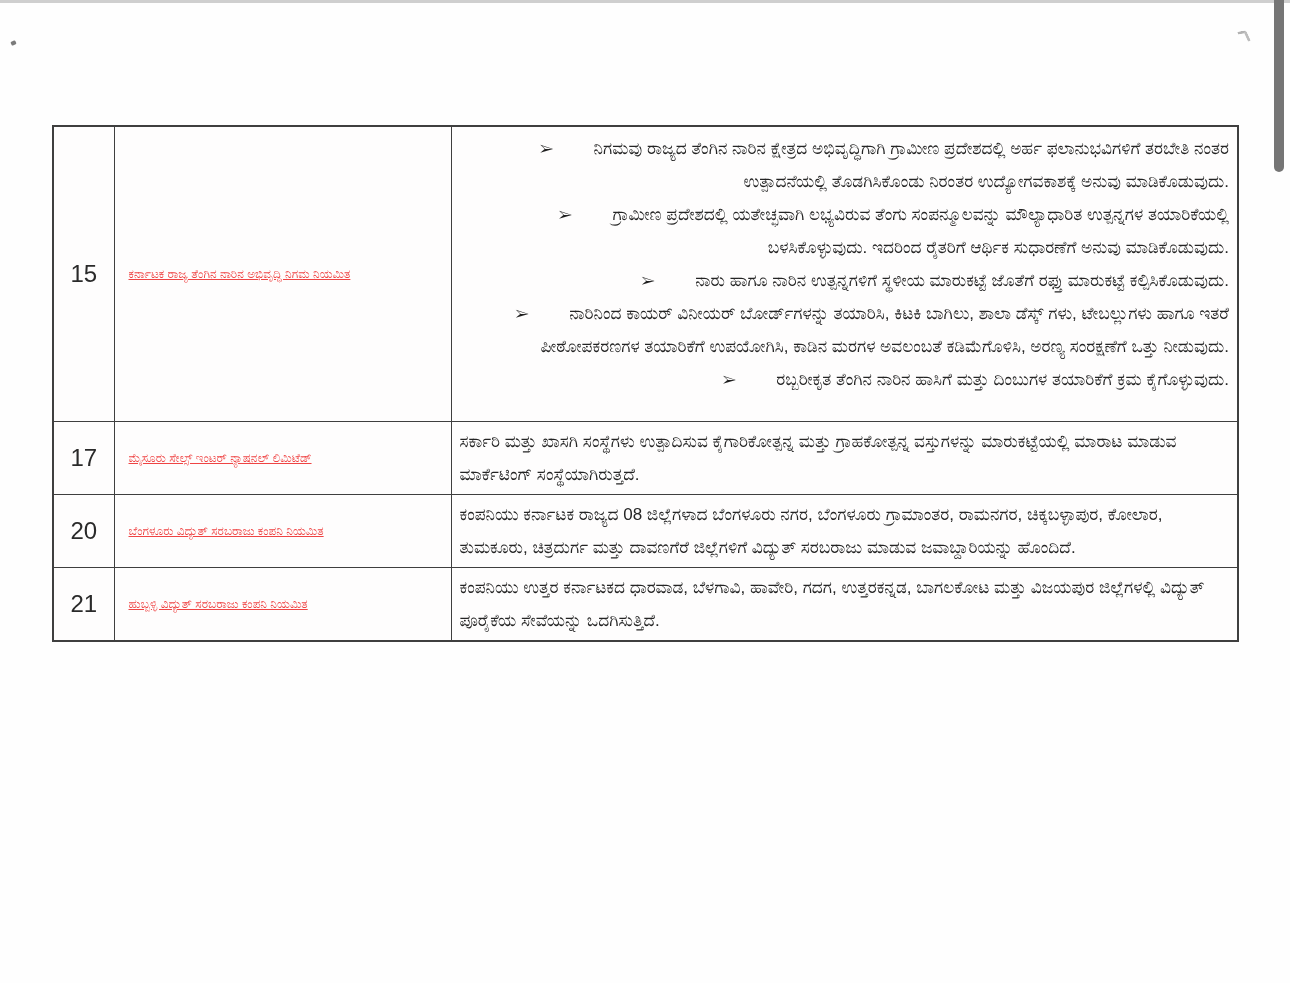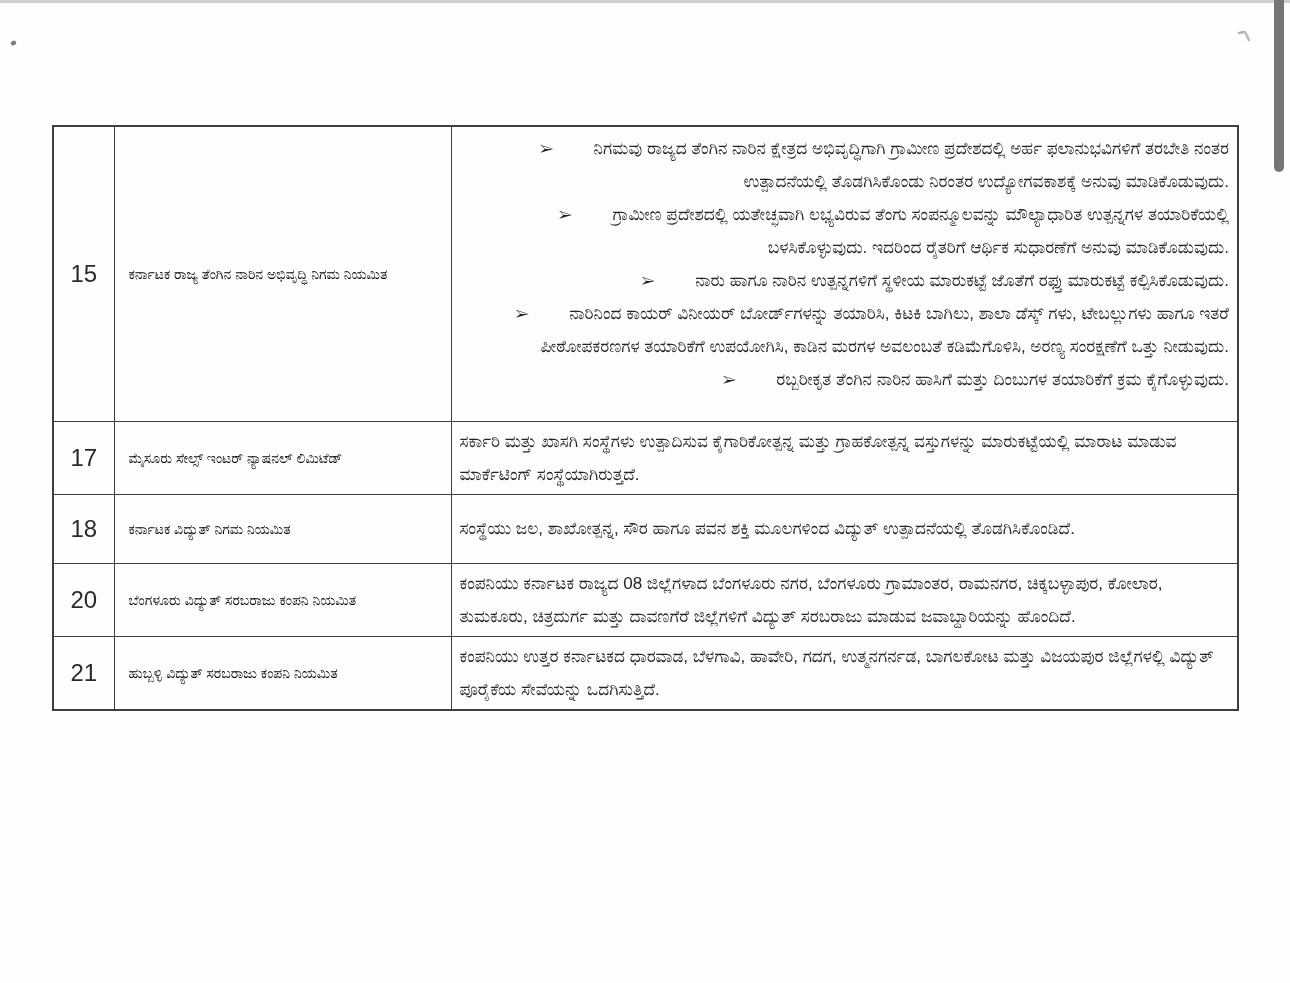--- a/index.html
+++ b/index.html
@@ -69,23 +69,24 @@
 
   .doc-table td.c-num {
     text-align: center;
     vertical-align: middle;
     font-size: 24px;
     color: #2a2a2a;
   }
   .doc-table td.c-name {
     vertical-align: middle;
     padding: 4px 12px 4px 14px;
-    font-size: 14px;
+    font-size: 12px;
     line-height: 34px;
-    color: #000000;
+    color: #ef4444;
+    text-decoration: underline;
   }
   .doc-table td.c-desc {
     vertical-align: middle;
     padding: 3px 8px 3px 8px;
     font-size: 17px;
     line-height: 33px;
     color: #242424;
   }
   
   #table-body tr:nth-child(1) td { height: 295px; }
@@ -132,37 +133,32 @@
           </td>
   </tr>
 
 
   <tr>
     <td class="c-num">17</td>
     <td class="c-name">ಮೈಸೂರು ಸೇಲ್ಸ್ ಇಂಟರ್ ನ್ಯಾಷನಲ್ ಲಿಮಿಟೆಡ್</td>
     <td class="c-desc">ಸರ್ಕಾರಿ ಮತ್ತು ಖಾಸಗಿ ಸಂಸ್ಥೆಗಳು ಉತ್ಪಾದಿಸುವ ಕೈಗಾರಿಕೋತ್ಪನ್ನ ಮತ್ತು ಗ್ರಾಹಕೋತ್ಪನ್ನ ವಸ್ತುಗಳನ್ನು ಮಾರುಕಟ್ಟೆಯಲ್ಲಿ ಮಾರಾಟ ಮಾಡುವ ಮಾರ್ಕೆಟಿಂಗ್ ಸಂಸ್ಥೆಯಾಗಿರುತ್ತದೆ.</td>
   </tr>
 
-  <tr>
-    <td class="c-num">18</td>
-    <td class="c-name">ಕರ್ನಾಟಕ ವಿದ್ಯುತ್ ನಿಗಮ ನಿಯಮಿತ</td>
-    <td class="c-desc">ಸಂಸ್ಥೆಯು ಜಲ, ಶಾಖೋತ್ಪನ್ನ, ಸೌರ ಹಾಗೂ ಪವನ ಶಕ್ತಿ ಮೂಲಗಳಿಂದ ವಿದ್ಯುತ್ ಉತ್ಪಾದನೆಯಲ್ಲಿ ತೊಡಗಿಸಿಕೊಂಡಿದೆ.</td>
-  </tr>
 
 
   <tr>
     <td class="c-num">20</td>
     <td class="c-name">ಬೆಂಗಳೂರು ವಿದ್ಯುತ್ ಸರಬರಾಜು ಕಂಪನಿ ನಿಯಮಿತ</td>
     <td class="c-desc">ಕಂಪನಿಯು ಕರ್ನಾಟಕ ರಾಜ್ಯದ 08 ಜಿಲ್ಲೆಗಳಾದ ಬೆಂಗಳೂರು ನಗರ, ಬೆಂಗಳೂರು ಗ್ರಾಮಾಂತರ, ರಾಮನಗರ, ಚಿಕ್ಕಬಳ್ಳಾಪುರ, ಕೋಲಾರ, ತುಮಕೂರು, ಚಿತ್ರದುರ್ಗ ಮತ್ತು ದಾವಣಗೆರೆ ಜಿಲ್ಲೆಗಳಿಗೆ ವಿದ್ಯುತ್ ಸರಬರಾಜು ಮಾಡುವ ಜವಾಬ್ದಾರಿಯನ್ನು ಹೊಂದಿದೆ.</td>
   </tr>
 
   <tr>
     <td class="c-num">21</td>
     <td class="c-name">ಹುಬ್ಬಳ್ಳಿ ವಿದ್ಯುತ್ ಸರಬರಾಜು ಕಂಪನಿ ನಿಯಮಿತ</td>
-    <td class="c-desc">ಕಂಪನಿಯು ಉತ್ತರ ಕರ್ನಾಟಕದ ಧಾರವಾಡ, ಬೆಳಗಾವಿ, ಹಾವೇರಿ, ಗದಗ, ಉತ್ಮನಗರ್ನಡ, ಬಾಗಲಕೋಟ ಮತ್ತು ವಿಜಯಪುರ ಜಿಲ್ಲೆಗಳಲ್ಲಿ ವಿದ್ಯುತ್ ಪೂರೈಕೆಯ ಸೇವೆಯನ್ನು ಒದಗಿಸುತ್ತಿದೆ.</td>
+    <td class="c-desc">ಕಂಪನಿಯು ಉತ್ತರ ಕರ್ನಾಟಕದ ಧಾರವಾಡ, ಬೆಳಗಾವಿ, ಹಾವೇರಿ, ಗದಗ, ಉತ್ತರಕನ್ನಡ, ಬಾಗಲಕೋಟ ಮತ್ತು ವಿಜಯಪುರ ಜಿಲ್ಲೆಗಳಲ್ಲಿ ವಿದ್ಯುತ್ ಪೂರೈಕೆಯ ಸೇವೆಯನ್ನು ಒದಗಿಸುತ್ತಿದೆ.</td>
   </tr>
 
 </tbody>
   </table>
 
   <div class="scrollbar-track">
     <div class="scrollbar-thumb"></div>
   </div>
 </div>
 

